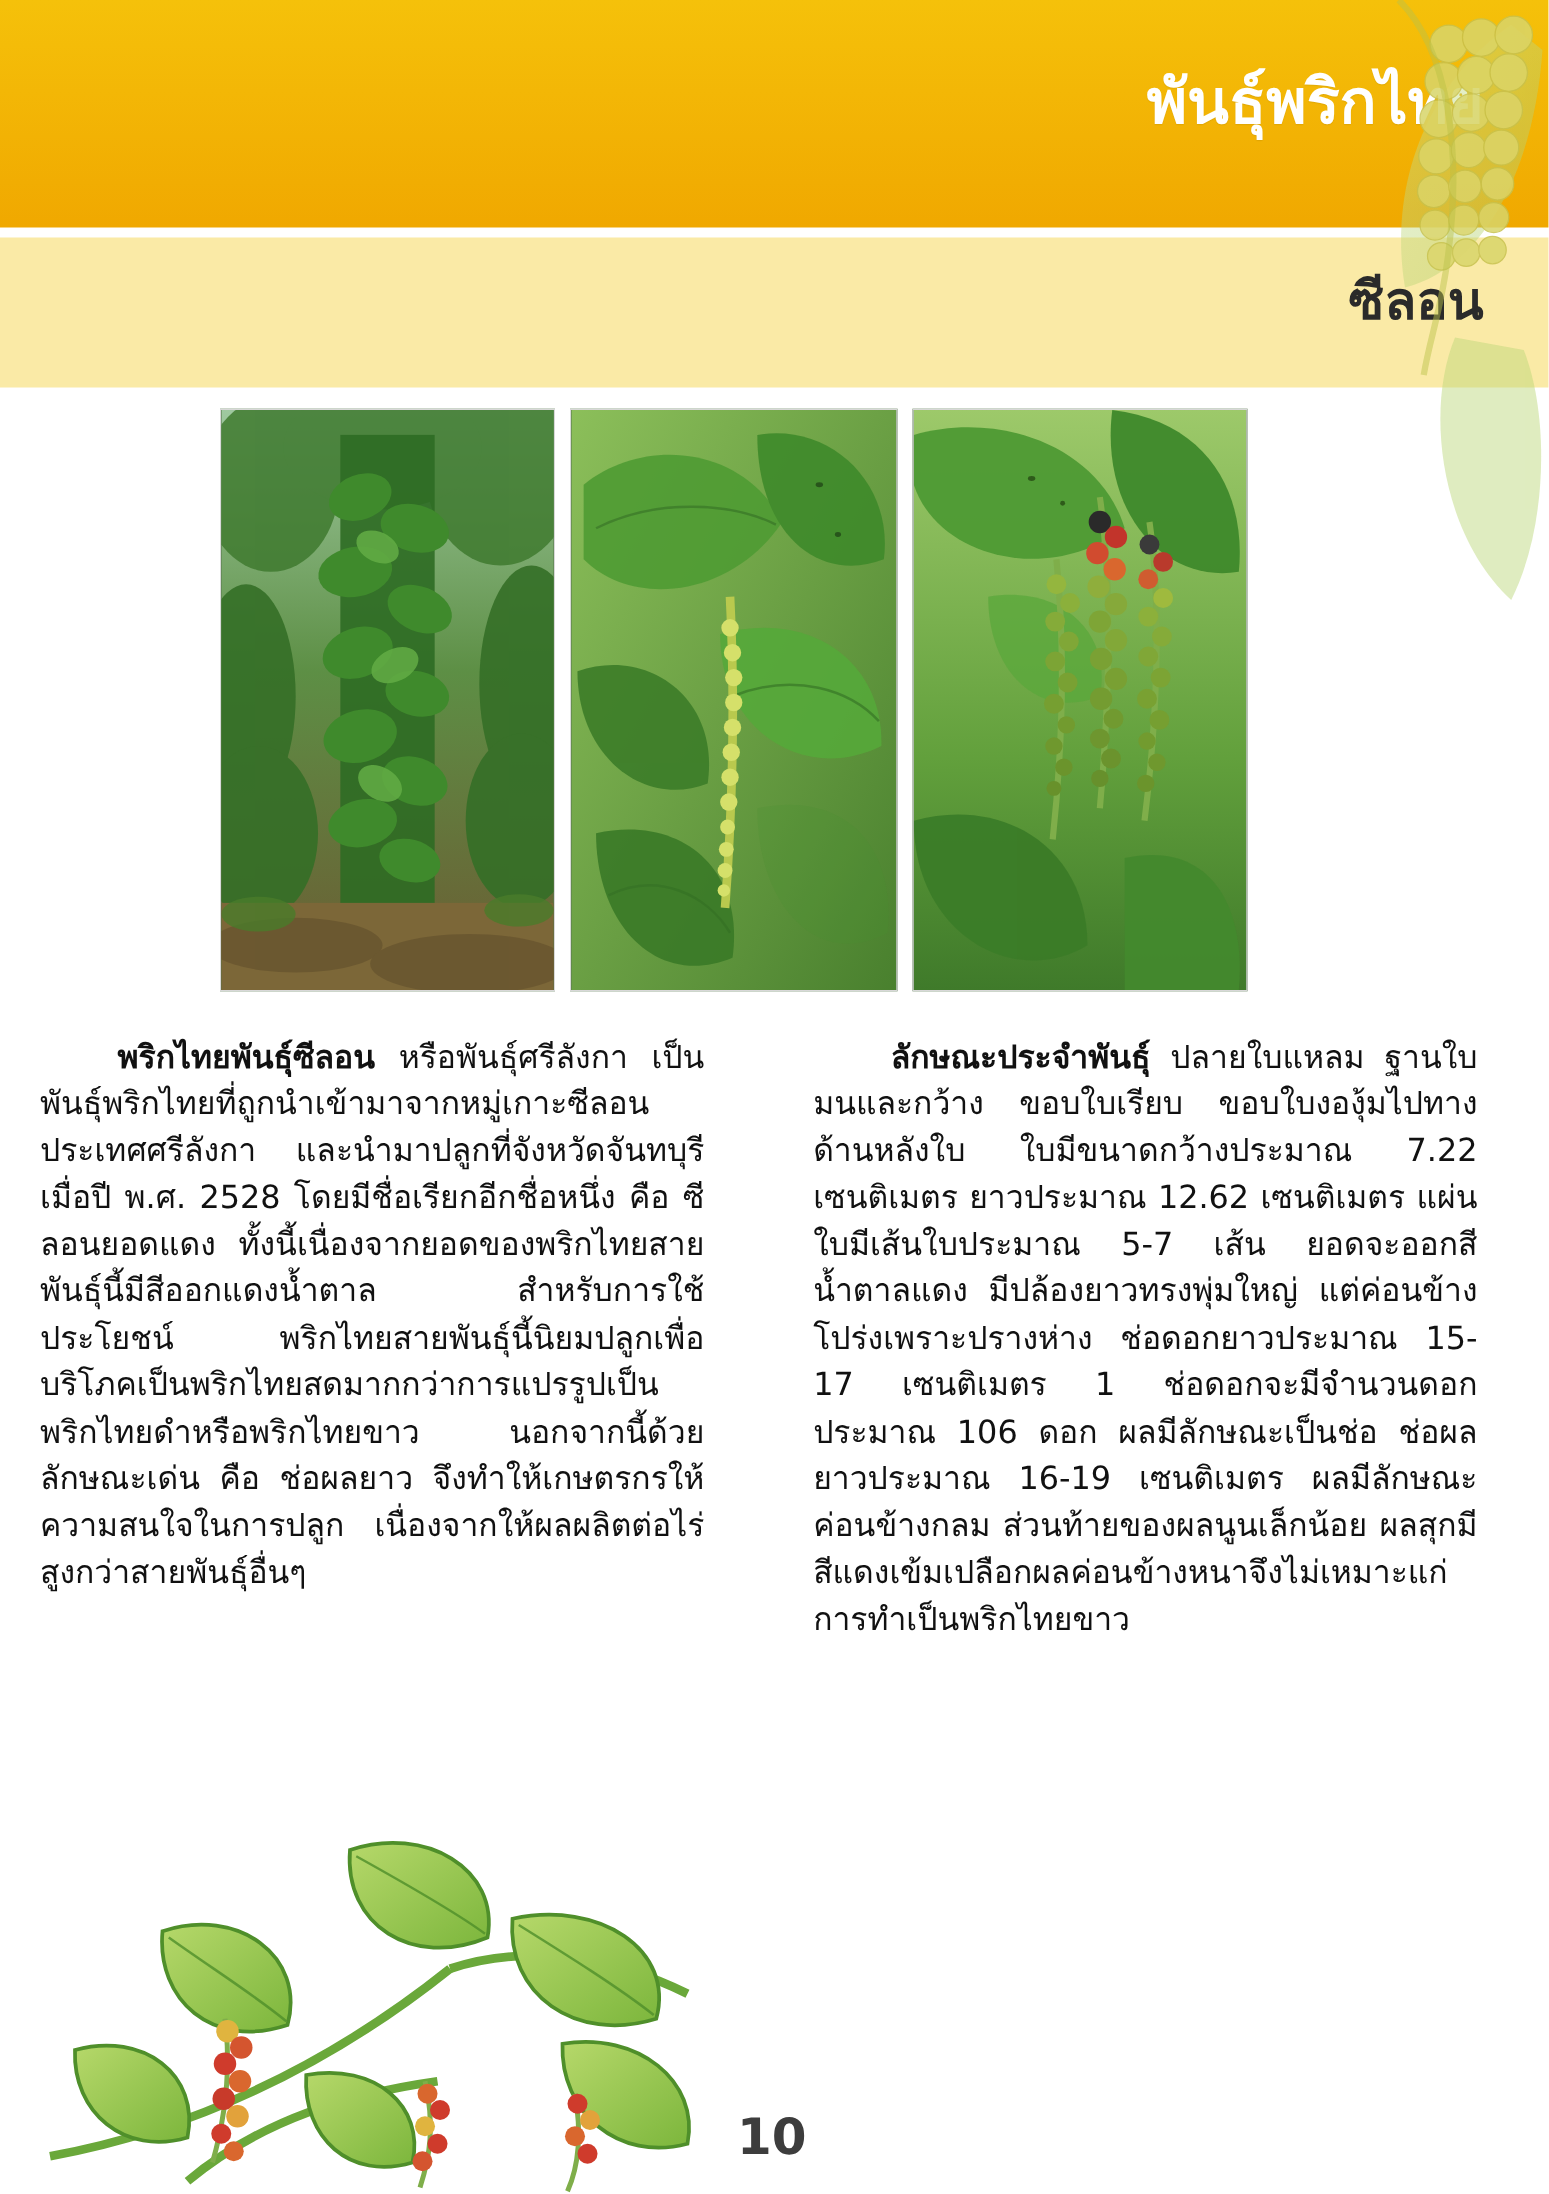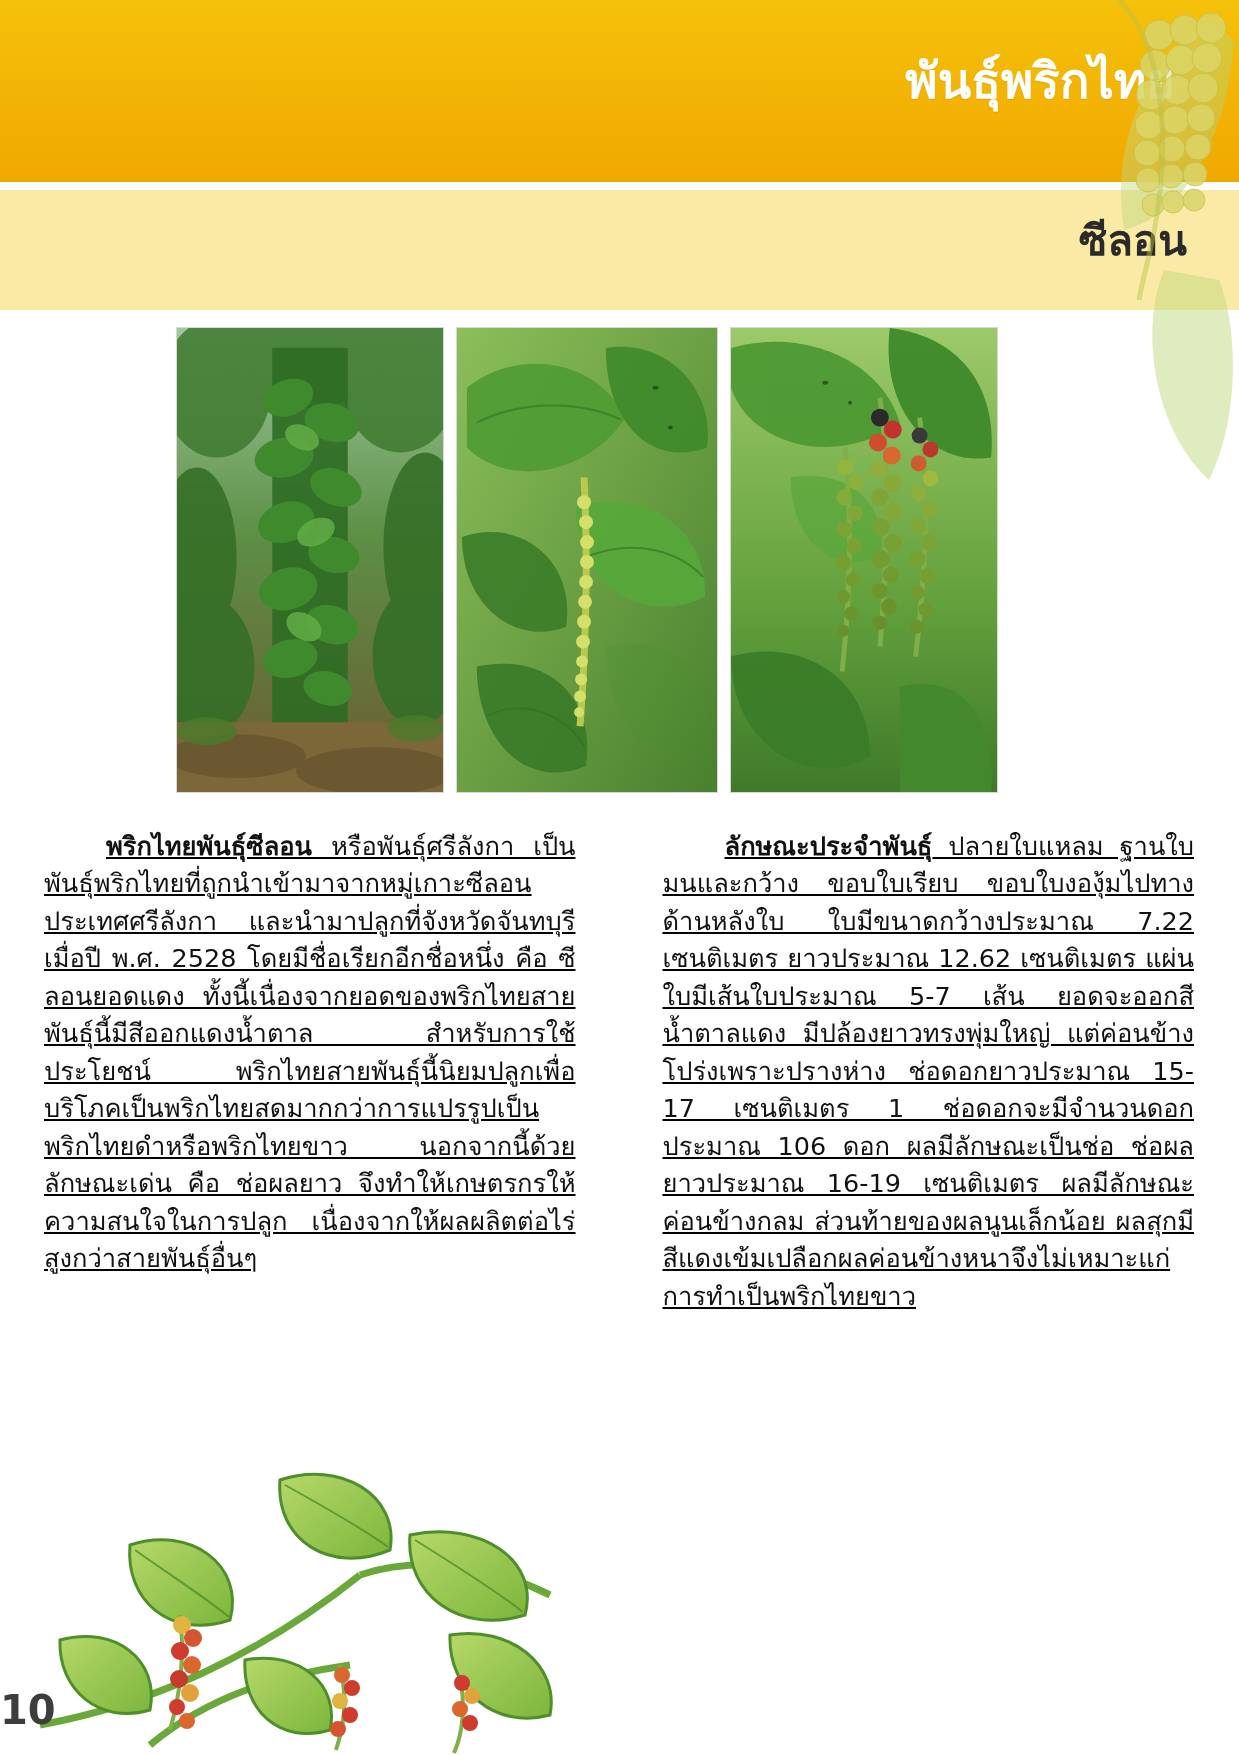--- a/index.html
+++ b/index.html
@@ -22,21 +22,21 @@
   .header-band {
     position: absolute;
     left: 0; top: 0;
     width: 1239px;
     height: 182px;
     background: #f2b705;
     background: linear-gradient(180deg,#f5c10a 0%, #f0a800 100%);
   }
   .header-title {
     position: absolute;
-    right: 64px;
+    right: 52px;
     top: 55px;
     font-size: 49px;
     font-weight: bold;
     color: #ffffff;
     letter-spacing: 0px;
     line-height: 1.1;
     text-shadow: 0 1px 1px rgba(0,0,0,0.08);
   }
   .subheader-band {
     position: absolute;
@@ -83,26 +83,25 @@
     overflow: hidden;
     border: 1px solid #d8d8d8;
     background: #2f5d22;
   }
   .photo.wide { width: 262px; }
   .photo svg { display:block; width: 100%; height: 100%; }
 
   
   .columns {
     position: absolute;
-    left: 44px;
+    left: 32px;
     top: 828px;
     width: 1150px;
     display: flex;
     gap: 87px;
-    text-decoration: underline;
   }
   .col {
     width: 547px;
     font-size: 25.5px;
     line-height: 1.47;
     color: #111111;
     text-align: justify;
     text-justify: inter-word;
     font-family: "DejaVu Sans", "Liberation Sans", sans-serif;
   }
@@ -121,21 +120,21 @@
     height: 330px;
     pointer-events: none;
   }
 
   
   .page-number {
     position: absolute;
     left: 0;
     bottom: 22px;
     width: 1235px;
-    text-align: left;
+    text-align: center;
     font-size: 40px;
     font-weight: bold;
     color: #3d3d3d;
   }
 </style>
 </head>
 <body>
 
 <div class="page">
 

